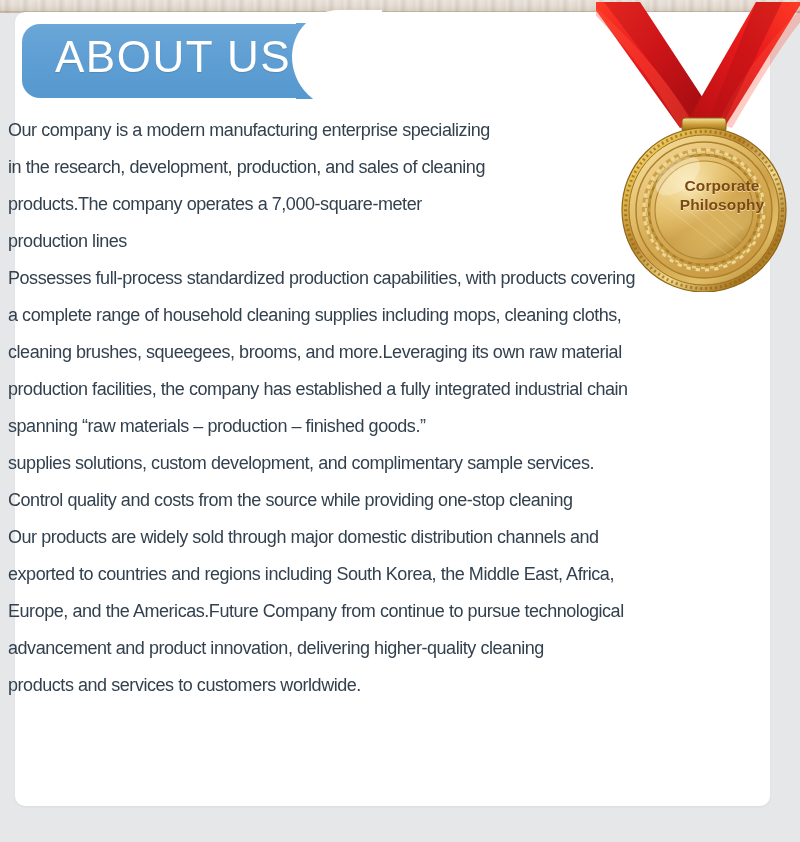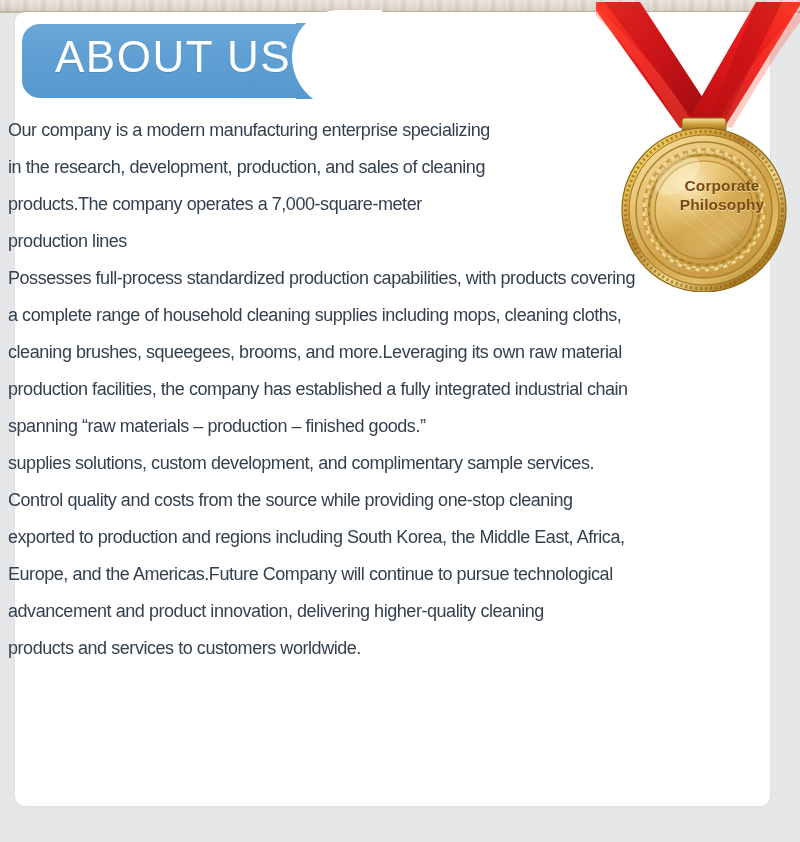--- a/index.html
+++ b/index.html
@@ -171,22 +171,23 @@
       <span class="copy-line">Possesses full-process standardized production capabilities, with products covering</span>
       <span class="copy-line">a complete range of household cleaning supplies including mops, cleaning cloths,</span>
       <span class="copy-line"> cleaning brushes, squeegees, brooms, and more.Leveraging its own raw material</span>
       <span class="copy-line">production facilities, the company has established a fully integrated industrial chain</span>
       <span class="copy-line"> spanning  “raw materials – production – finished goods.”</span>
     </p>
 
     <p>
       <span class="copy-line">supplies solutions, custom development, and complimentary sample services.</span>
       <span class="copy-line">Control quality and costs from the source while providing one-stop cleaning</span>
-      <span class="copy-line">exported to production and regions including South Korea, the Middle East, Africa,</span>
-      <span class="copy-line"> Europe, and the Americas.Future Company will continue to pursue technological</span>
+      <span class="copy-line">Our products are widely sold through major domestic distribution channels and</span>
+      <span class="copy-line">exported to countries and regions including South Korea, the Middle East, Africa,</span>
+      <span class="copy-line"> Europe, and the Americas.Future Company from continue to pursue technological</span>
       <span class="copy-line">advancement and product innovation, delivering higher-quality cleaning</span>
       <span class="copy-line">products and services to customers worldwide.</span>
     </p>
 
   </div>
 
   <div class="medal-assembly">
     <svg width="204" height="292" viewBox="0 0 204 292" xmlns="http://www.w3.org/2000/svg">
       <defs>
         <linearGradient id="ribL" x1="0" y1="0" x2="1" y2="1">

